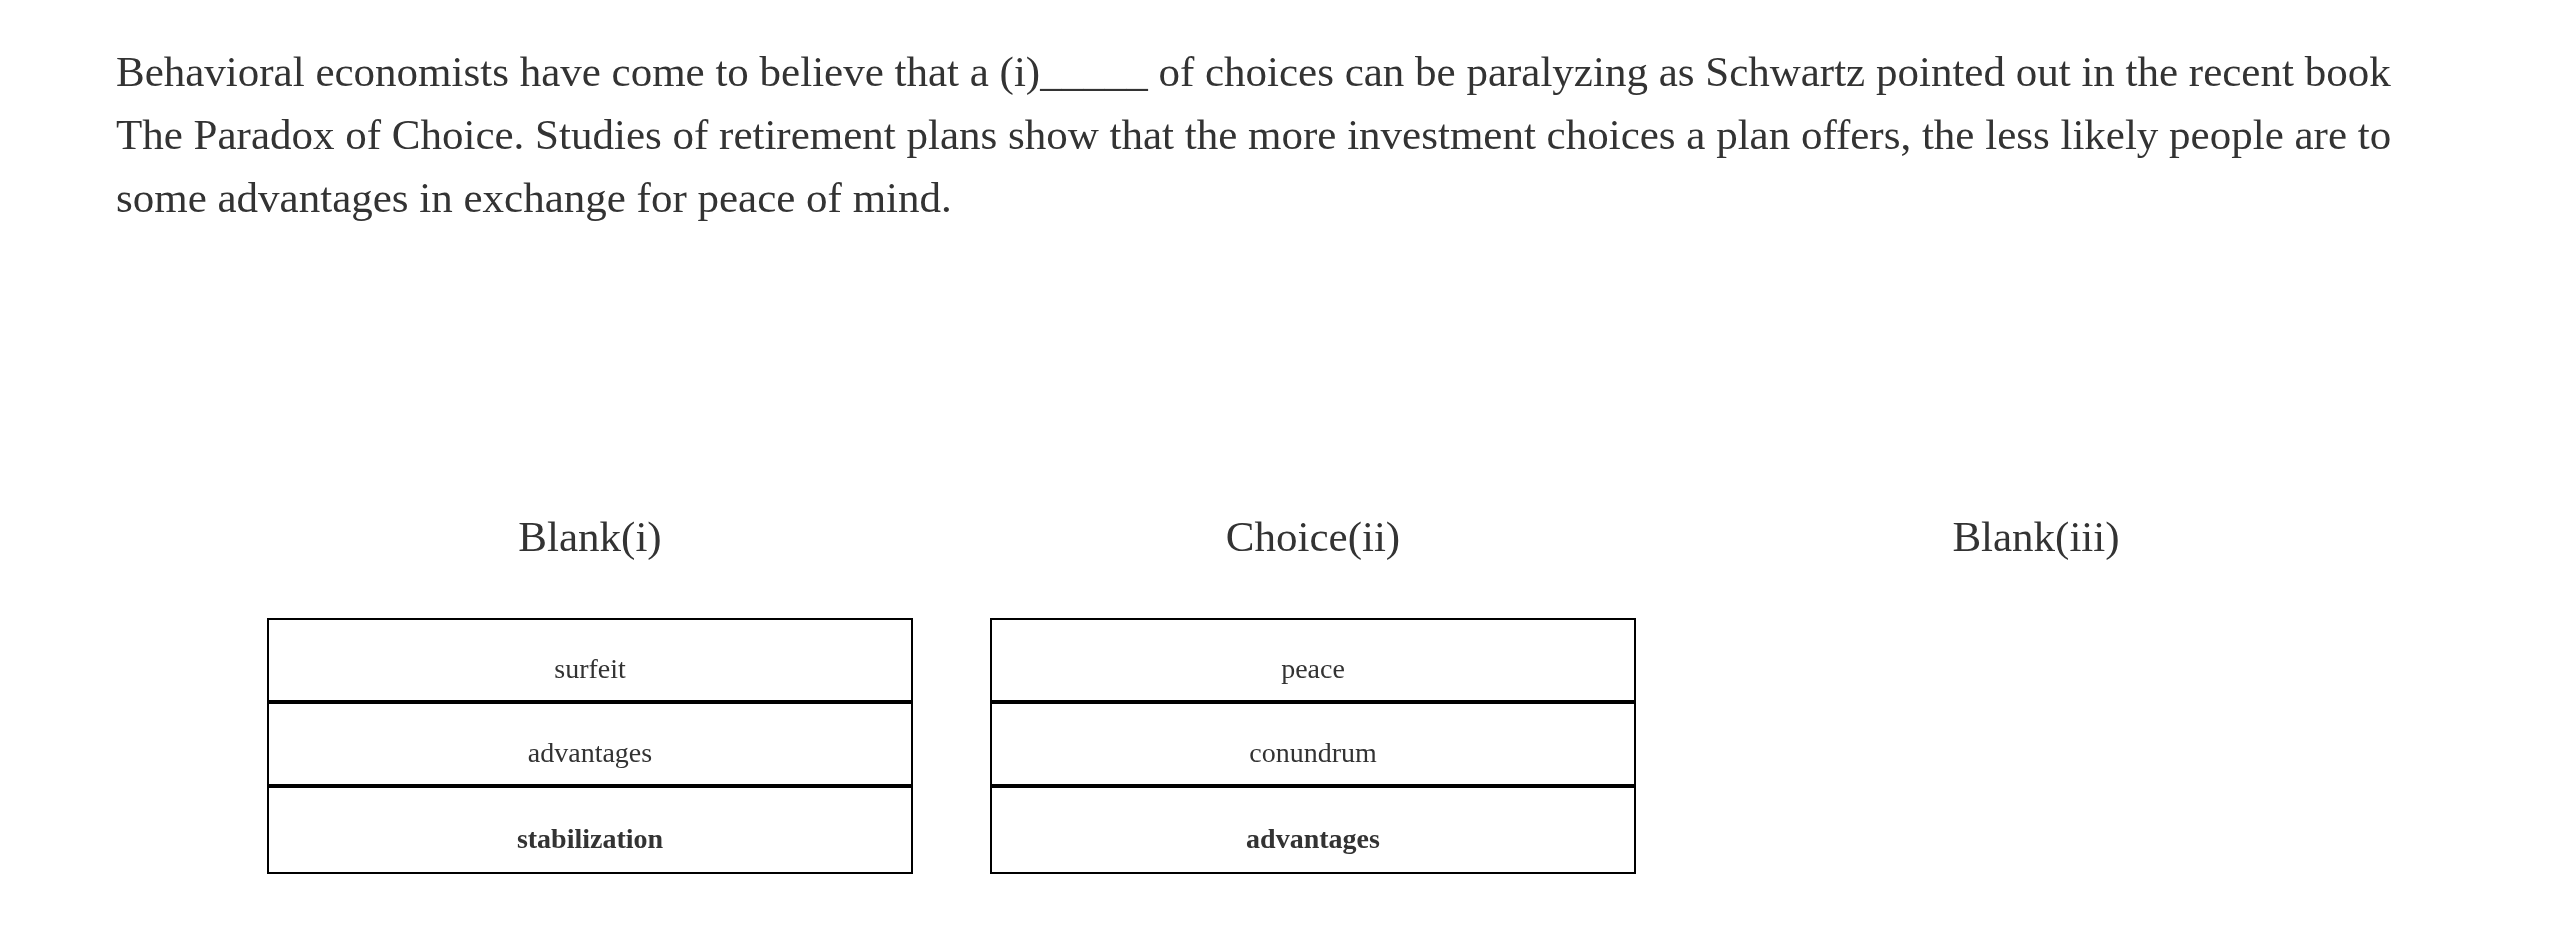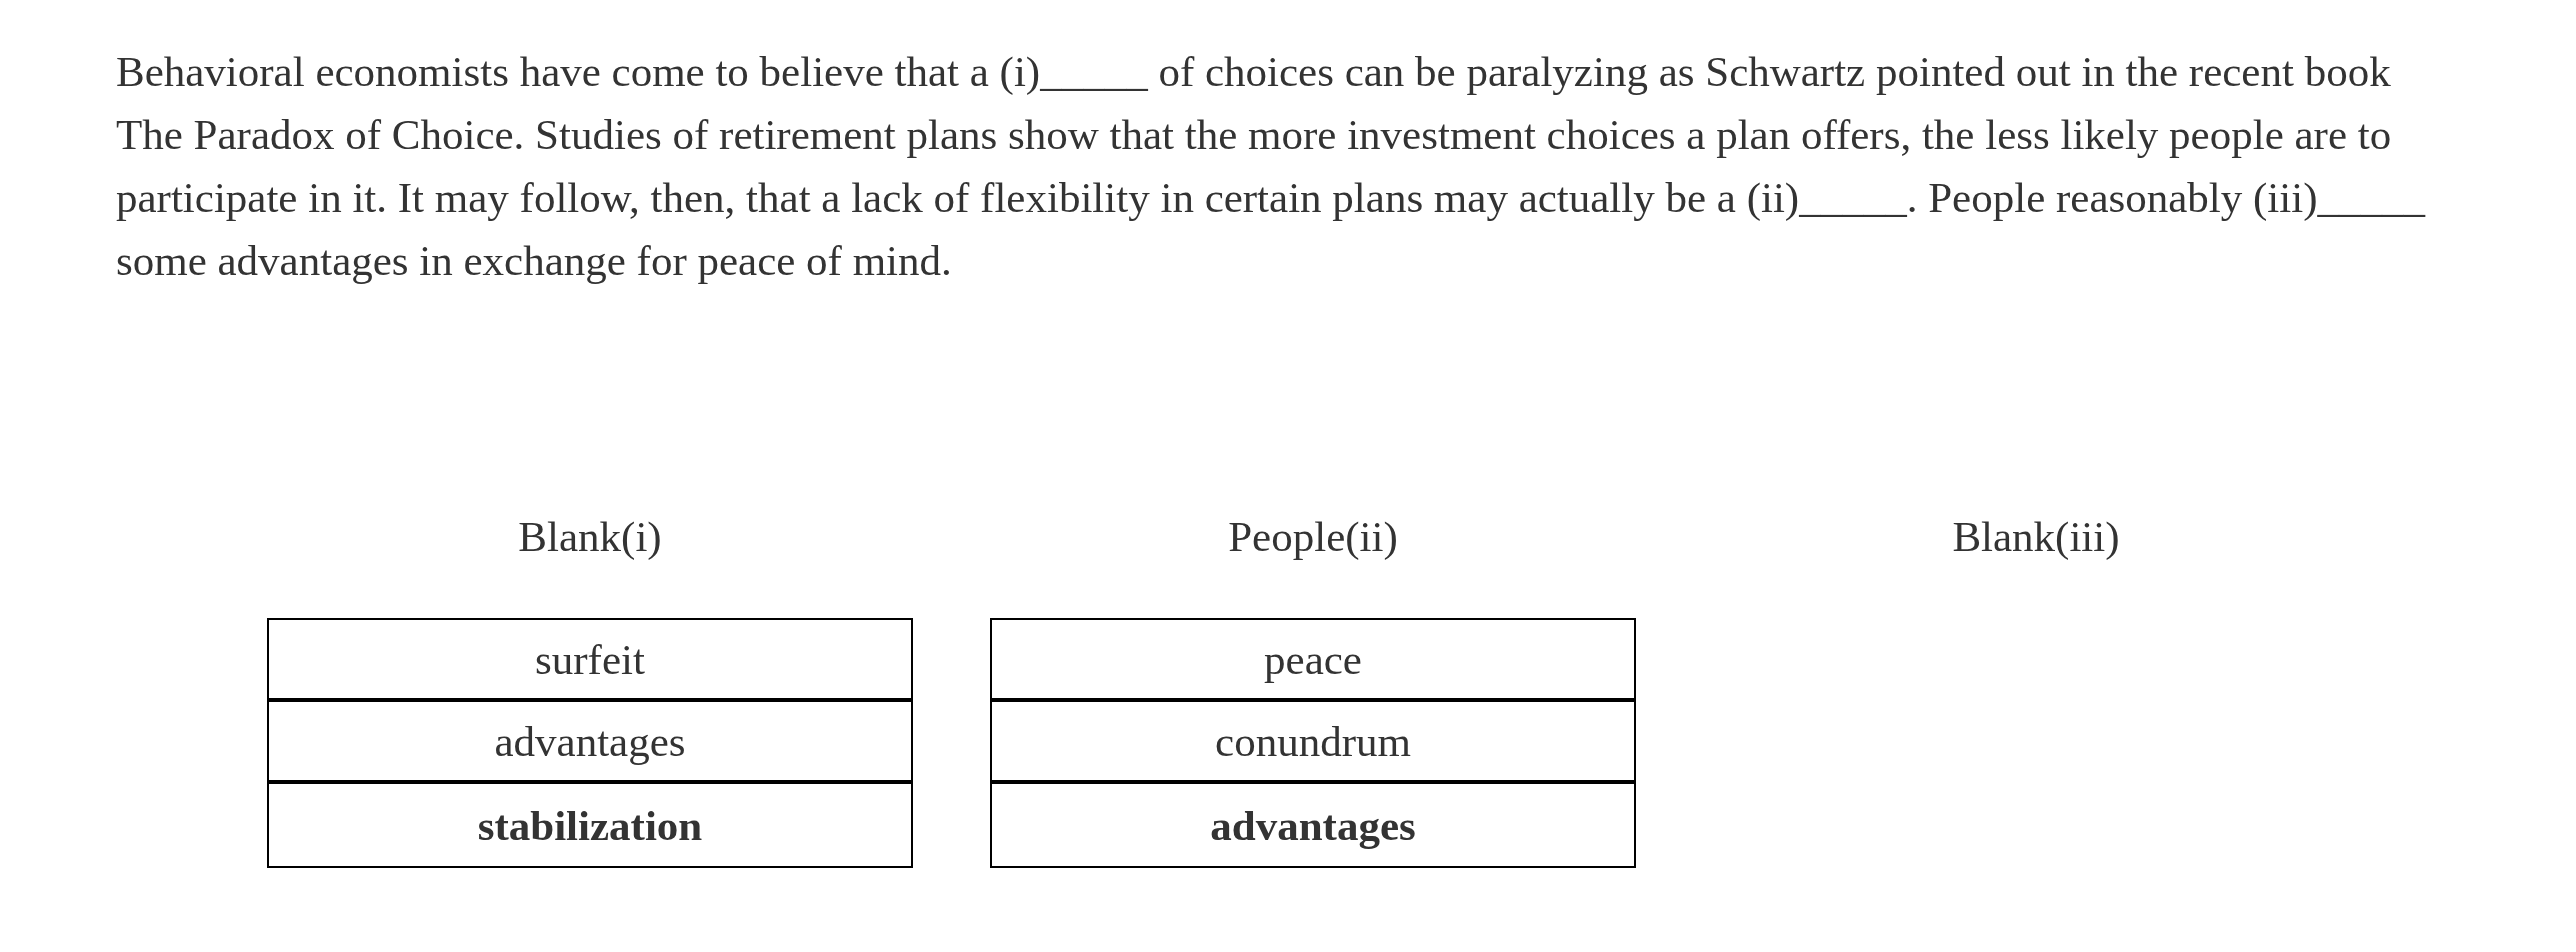--- a/index.html
+++ b/index.html
@@ -46,56 +46,56 @@
     font-size: 43px;
     line-height: 50px;
     text-align: center;
   }
   .opt-table {
     width: 646px;
     border: 2.5px solid var(--border);
     background: var(--background);
   }
   .opt-cell {
-    height: 82px;
+    height: 66px;
     border-bottom: 4.2px solid var(--border);
     display: flex;
     align-items: center;
     justify-content: center;
-    font-size: 43px;
+    font-size: 28px;
     cursor: pointer;
+    margin-top: 18px;
   }
   .opt-cell:last-child {
     border-bottom: none;
     font-weight: bold;
   }
 </style>
 </head>
 <body>
 
 <div class="page">
 
   <div class="passage">
     <div class="passage-line">Behavioral economists have come to believe that a (i)_____ of choices can be paralyzing as Schwartz pointed out in the recent book</div>
     <div class="passage-line">The Paradox of Choice. Studies of retirement plans show that the more investment choices a plan offers, the less likely people are to</div>
-    <div class="passage-line">participate in it. It may follow, then, that a lack of flexibility in certain plans may actually be a (ii)_____. People reasonably (iii)_____</div>
     <div class="passage-line">some advantages in exchange for peace of mind.</div>
   </div>
 
   <div class="blank-column col-1">
     <div class="blank-label">Blank(i)</div>
     <div class="opt-table">
       <div class="opt-cell">surfeit</div>
       <div class="opt-cell">advantages</div>
       <div class="opt-cell">stabilization</div>
     </div>
   </div>
 
   <div class="blank-column col-2">
-    <div class="blank-label">People(ii)</div>
+    <div class="blank-label">Choice(ii)</div>
     <div class="opt-table">
       <div class="opt-cell">peace</div>
       <div class="opt-cell">conundrum</div>
       <div class="opt-cell">advantages</div>
     </div>
   </div>
 
   <div class="blank-column col-3">
     <div class="blank-label">Blank(iii)</div>
   </div>

